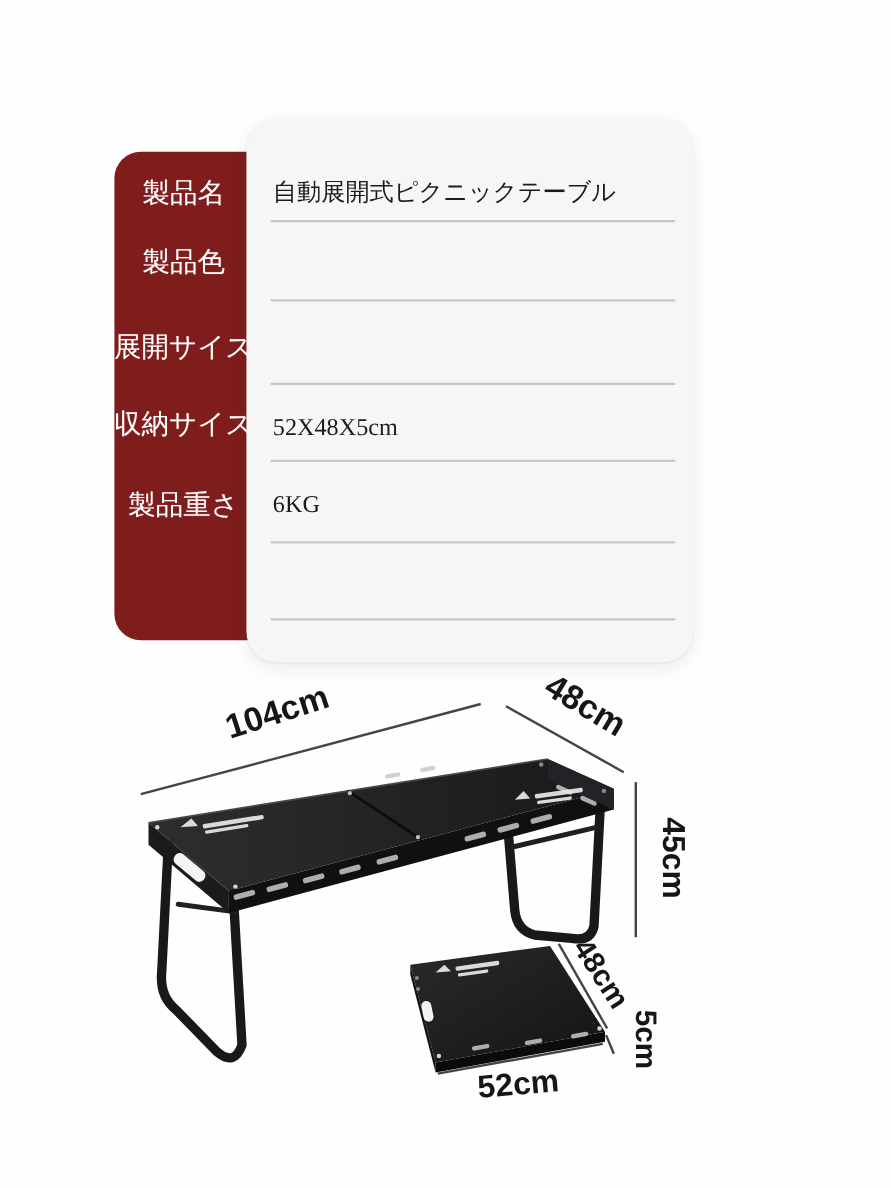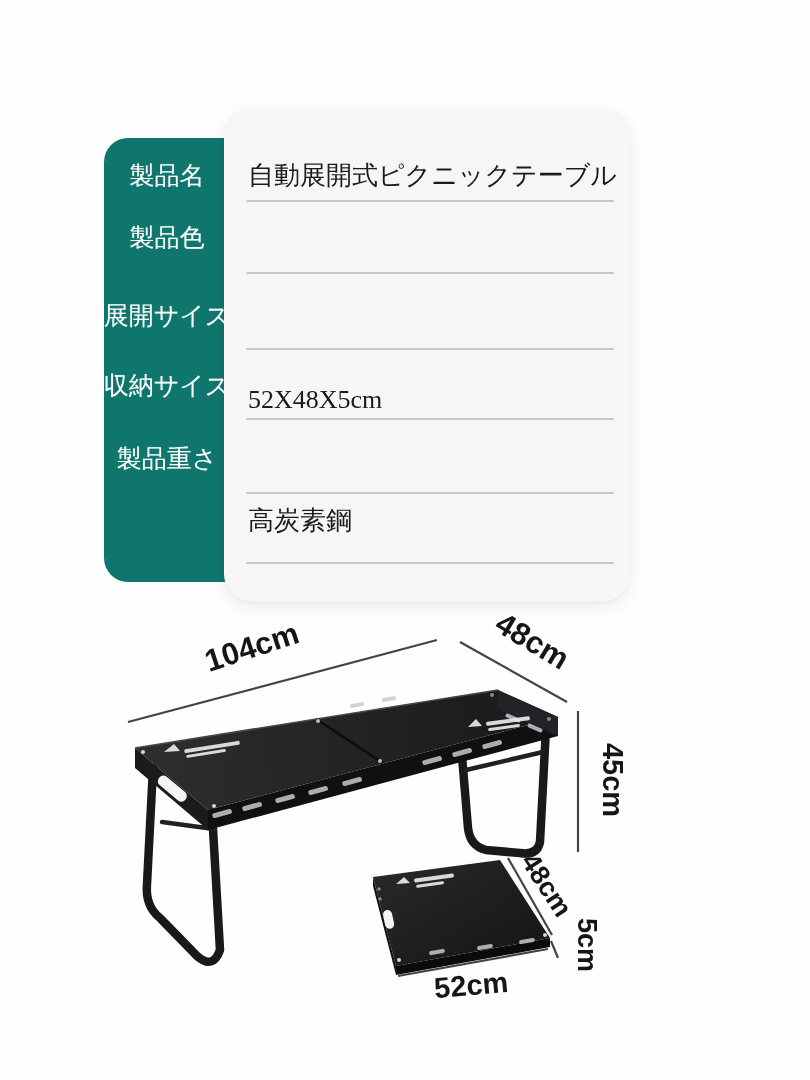--- a/index.html
+++ b/index.html
@@ -6,38 +6,38 @@
   body{
     width:810px;height:1080px;overflow:hidden;position:relative;
     background:#fefefe;
     font-family:"Liberation Sans","DejaVu Sans",sans-serif;
   }
   .page{position:absolute;inset:0;}
   
   .spec{position:absolute;left:0;top:0;width:810px;height:610px;}
   .spec-labels{
     position:absolute;left:104px;top:138px;width:126px;height:444px;
-    background:#0f766e;border-radius:24px 6px 6px 24px;
+    background:#7f1d1d;border-radius:24px 6px 6px 24px;
   }
   .spec-label{
     position:absolute;left:0;width:126px;height:36px;
     display:flex;align-items:center;justify-content:center;
     color:#ffffff;font-size:25px;white-space:nowrap;
     font-family:"Liberation Serif","DejaVu Serif",serif;
     text-shadow:0 0 1px rgba(255,255,255,.25);
   }
   .spec-panel{
     position:absolute;left:224px;top:108px;width:406px;height:494px;
     background:#f6f6f6;border-radius:28px;
     box-shadow:0 6px 18px rgba(0,0,0,.07), 0 1px 3px rgba(0,0,0,.05);
   }
   .spec-value{
     position:absolute;left:24px;width:370px;height:40px;
     display:flex;align-items:center;
-    color:#1b1b1b;font-size:26px;white-space:nowrap;
+    color:#1b1b1b;font-size:22px;white-space:nowrap;
     font-family:"Liberation Serif","DejaVu Serif",serif;
   }
   .spec-divider{
     position:absolute;left:22px;width:368px;height:2px;
     background:#c7c7c7;border-radius:1px;
   }
   
   .diagram{position:absolute;left:60px;top:600px;width:690px;height:470px;}
   .dim-text{
     fill:#161616;font-weight:600;
@@ -62,24 +62,24 @@
       <div class="spec-label" style="top:159px">展開サイズ</div>
       <div class="spec-label" style="top:229px">収納サイズ</div>
       <div class="spec-label" style="top:302px">製品重さ</div>
     </div>
 
     <div class="spec-panel">
       <div class="spec-value" style="top:47px">自動展開式ピクニックテーブル</div>
       <div class="spec-divider" style="top:92px"></div>
       <div class="spec-divider" style="top:164px"></div>
       <div class="spec-divider" style="top:240px"></div>
-      <div class="spec-value" style="top:272px">52X48X5cm</div>
+      <div class="spec-value" style="top:260px">52X48X5cm</div>
       <div class="spec-divider" style="top:310px"></div>
+      <div class="spec-value" style="top:330px">6KG</div>
       <div class="spec-divider" style="top:384px"></div>
-      <div class="spec-value" style="top:392px">高炭素鋼</div>
       <div class="spec-divider" style="top:454px"></div>
     </div>
   </section>
 
   <svg class="diagram" width="690" height="470" viewBox="60 600 690 470" xmlns="http://www.w3.org/2000/svg">
     <defs>
       <linearGradient id="topGrad" x1="0" y1="0" x2="1" y2="0">
         <stop offset="0" stop-color="#2e2e31"></stop>
           <stop offset="1" stop-color="#19191c"></stop>
       </linearGradient>

